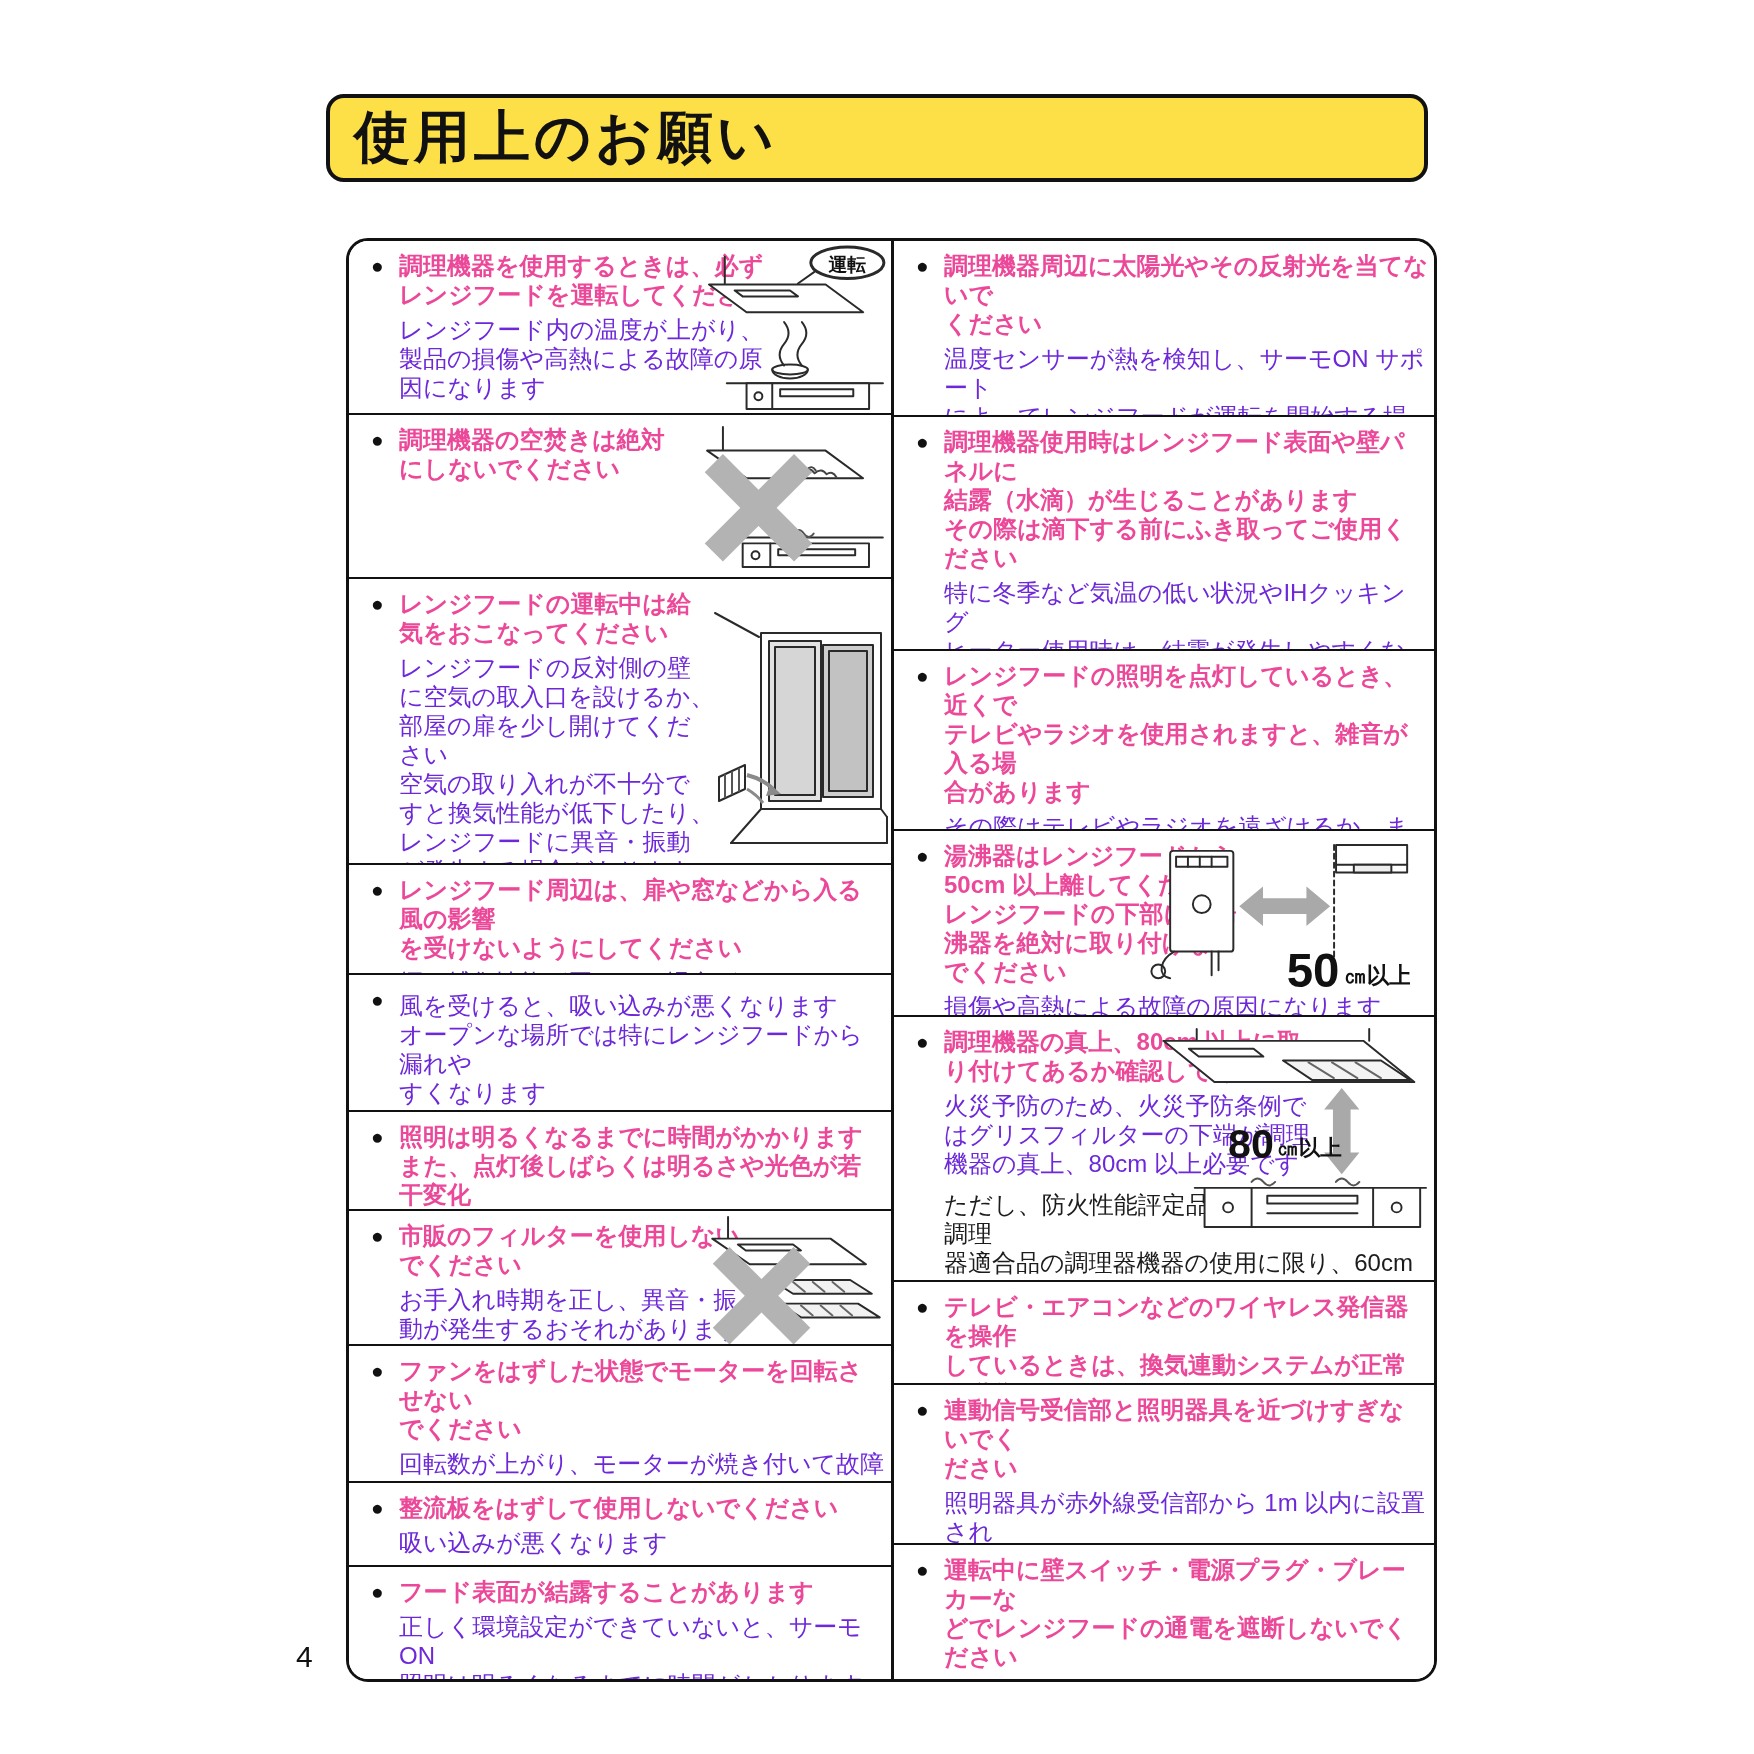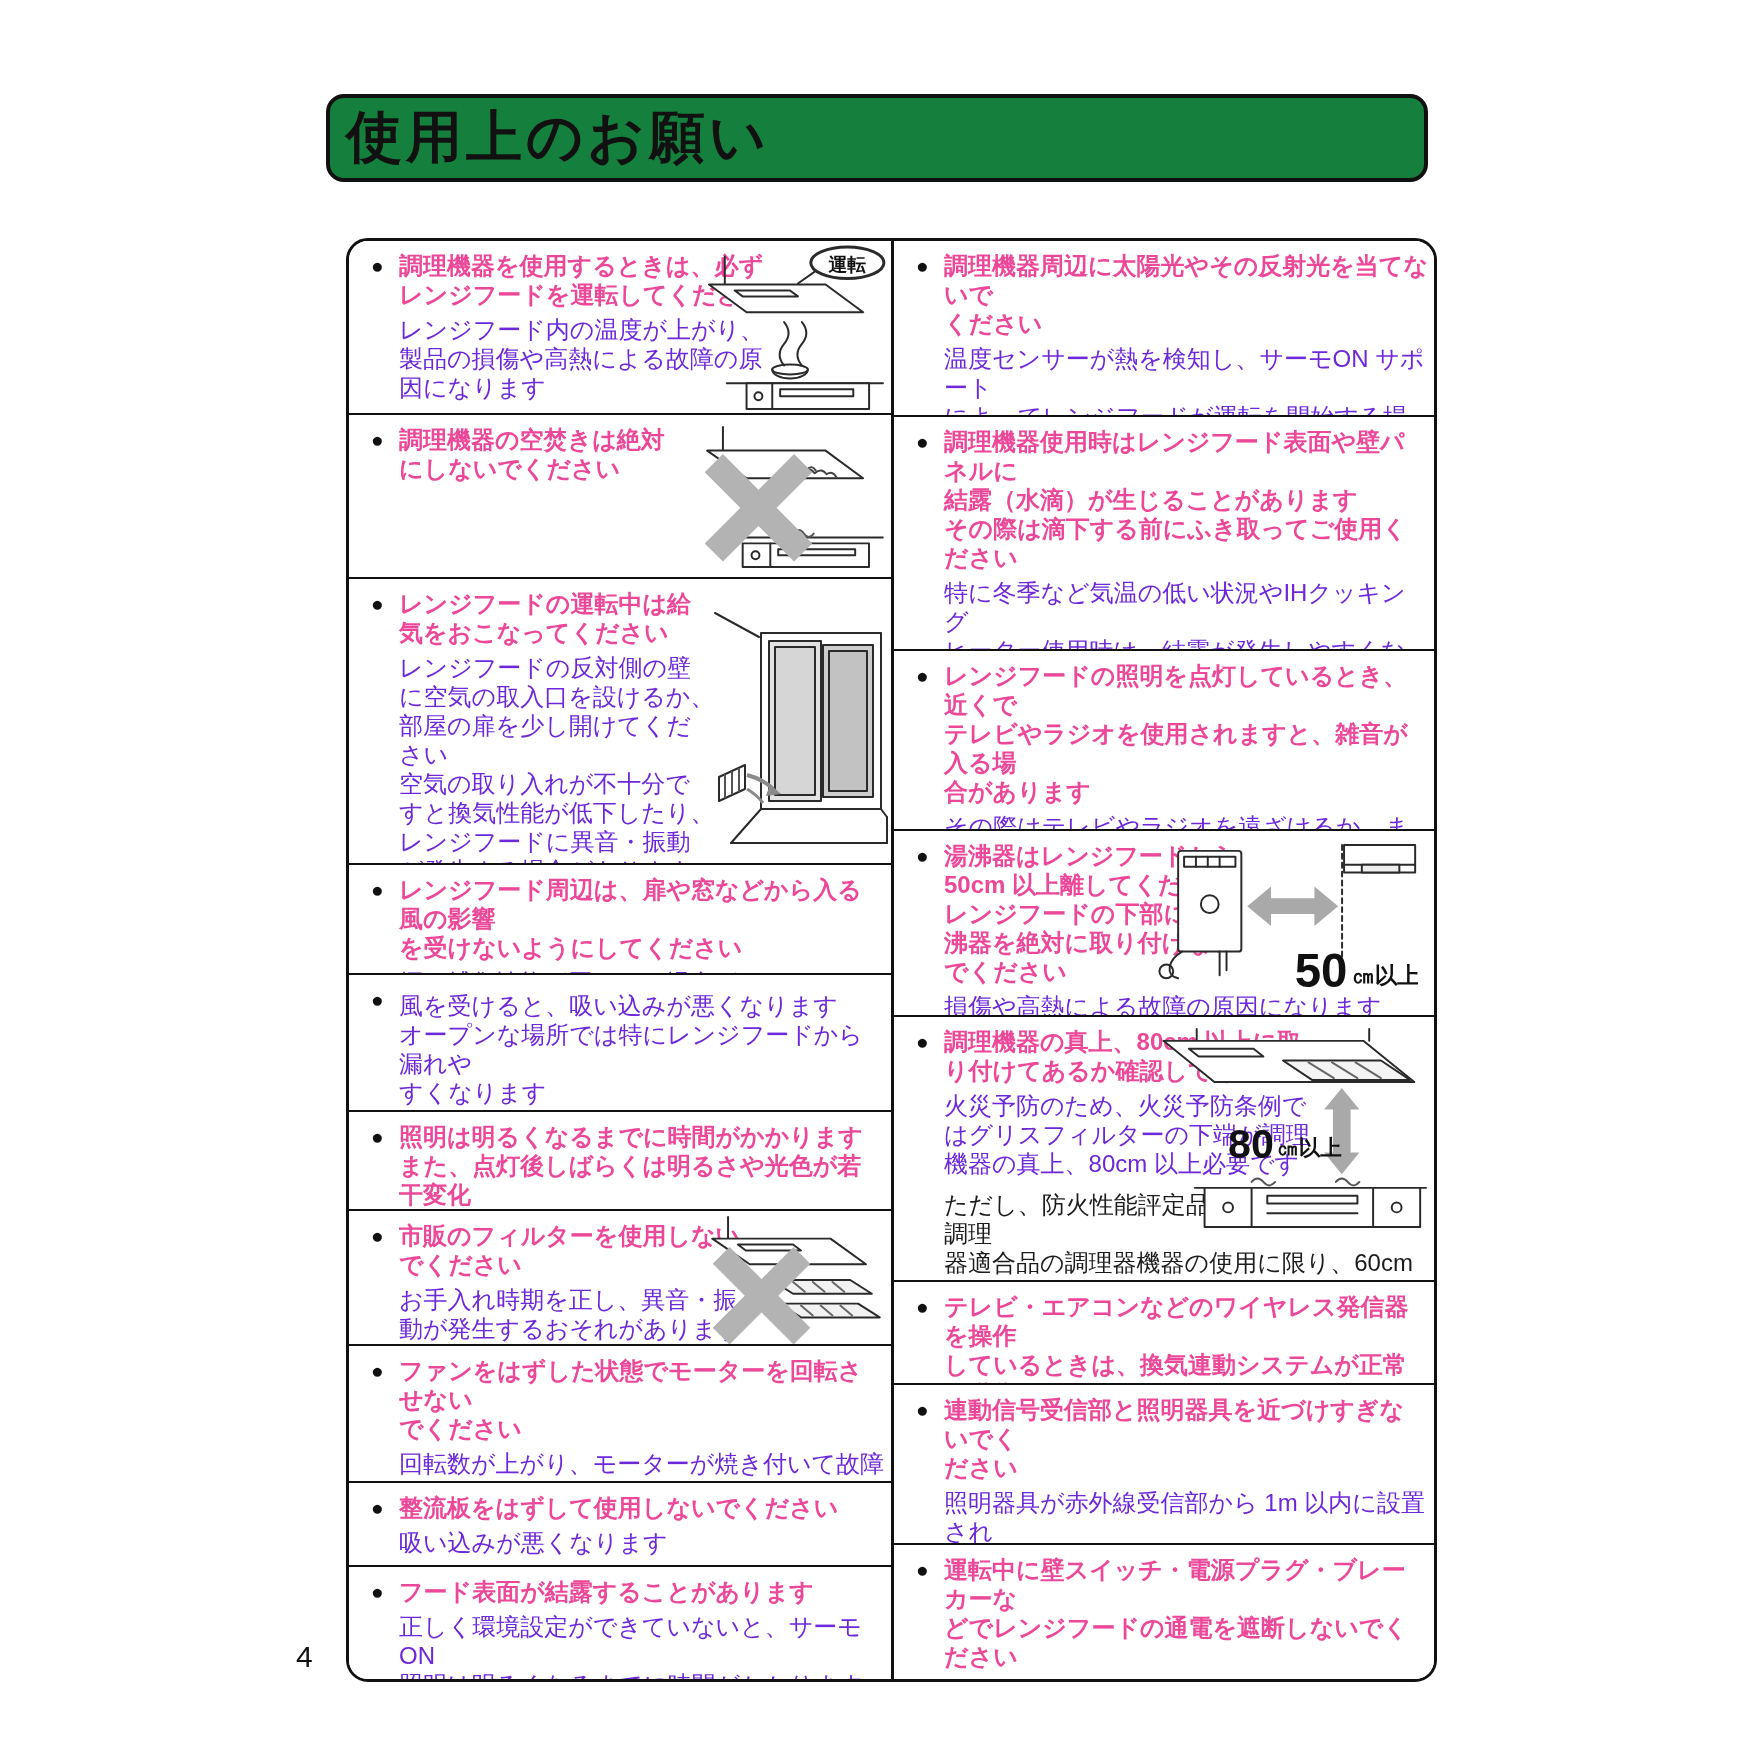--- a/index.html
+++ b/index.html
@@ -3,21 +3,21 @@
 <meta charset="utf-8">
 <style>
   html,body{margin:0;padding:0;}
   body{
     width:1754px;height:1754px;background:#ffffff;position:relative;
     font-family:"Liberation Sans","DejaVu Sans",sans-serif;color:#111;
   }
   .title-box{
     position:absolute;left:326px;top:94px;width:1102px;height:88px;
     border:4px solid #111;border-radius:18px;box-sizing:border-box;
-    display:flex;align-items:center;padding-left:16px;background:#15803d;
+    display:flex;align-items:center;padding-left:24px;background:#fde047;
   }
   .title-box h1{margin:0;font-size:56px;font-weight:bold;letter-spacing:4px;}
   .ptable{
     position:absolute;left:346px;top:238px;width:1091px;height:1444px;
     border:3px solid #111;border-radius:22px;box-sizing:border-box;
     display:flex;overflow:hidden;background:#fff;
   }
   .col{display:flex;flex-direction:column;box-sizing:border-box;}
   .col-left{width:545px;border-right:3px solid #111;}
   .col-right{flex:1;}
@@ -291,21 +291,21 @@
     <section class="block" style="height:187px">
       <span class="bullet">●</span>
       <div class="content">
         <h3 class="btitle">湯沸器はレンジフードから
 50cm 以上離してください
 レンジフードの下部には湯
 沸器を絶対に取り付けない
 でください</h3>
         <p class="bbody">損傷や高熱による故障の原因になります</p>
       </div>
-      <figure class="illus" style="right:16px;top:10px">
+      <figure class="illus" style="right:24px;top:10px">
         <svg width="298" height="158" viewBox="0 0 300 160">
           <g class="lineart">
             <rect x="58" y="10" width="64" height="102" rx="3" fill="#fff"></rect>
             <rect x="64" y="16" width="52" height="10"></rect>
             <line x1="76" y1="16" x2="76" y2="26"></line>
             <line x1="88" y1="16" x2="88" y2="26"></line>
             <line x1="100" y1="16" x2="100" y2="26"></line>
             <circle cx="90" cy="64" r="9"></circle>
             <path d="M62,112 c-14,8 -18,24 -4,27"></path>
             <circle cx="46" cy="132" r="7"></circle>

